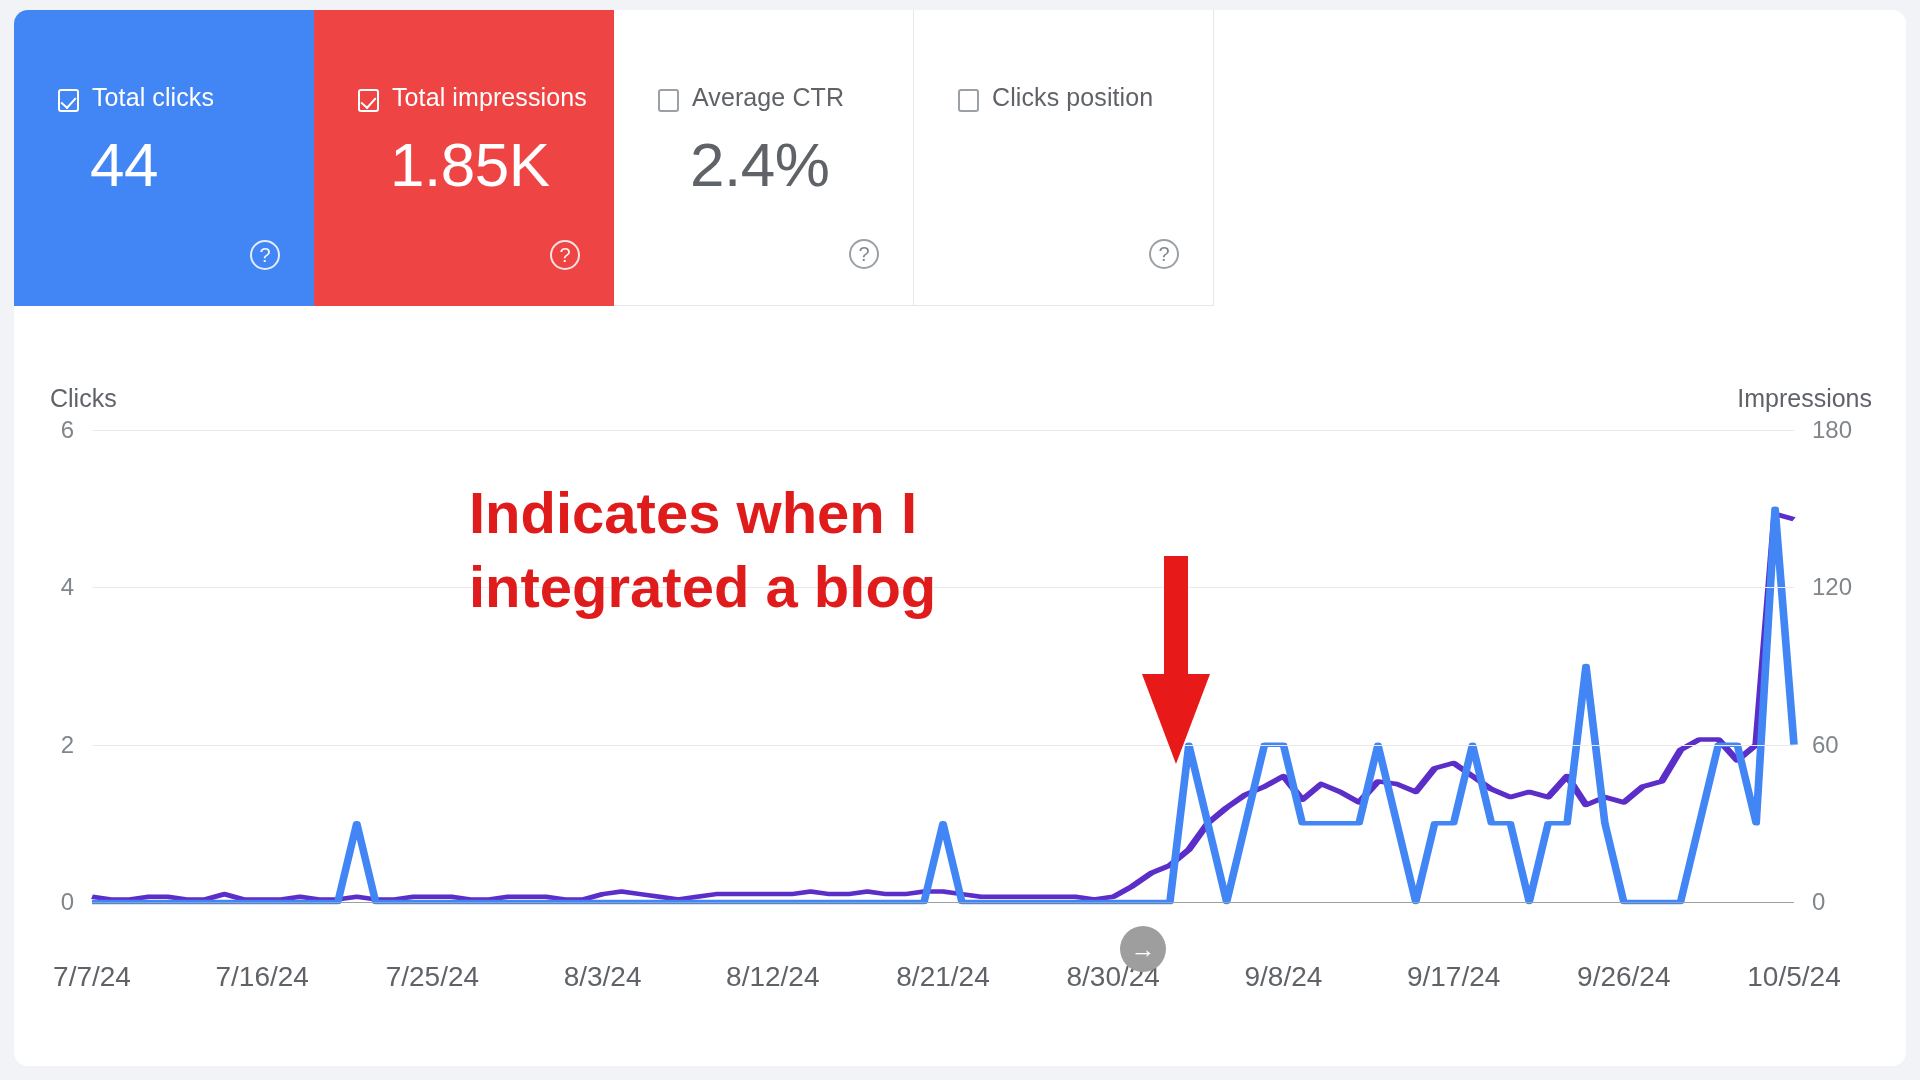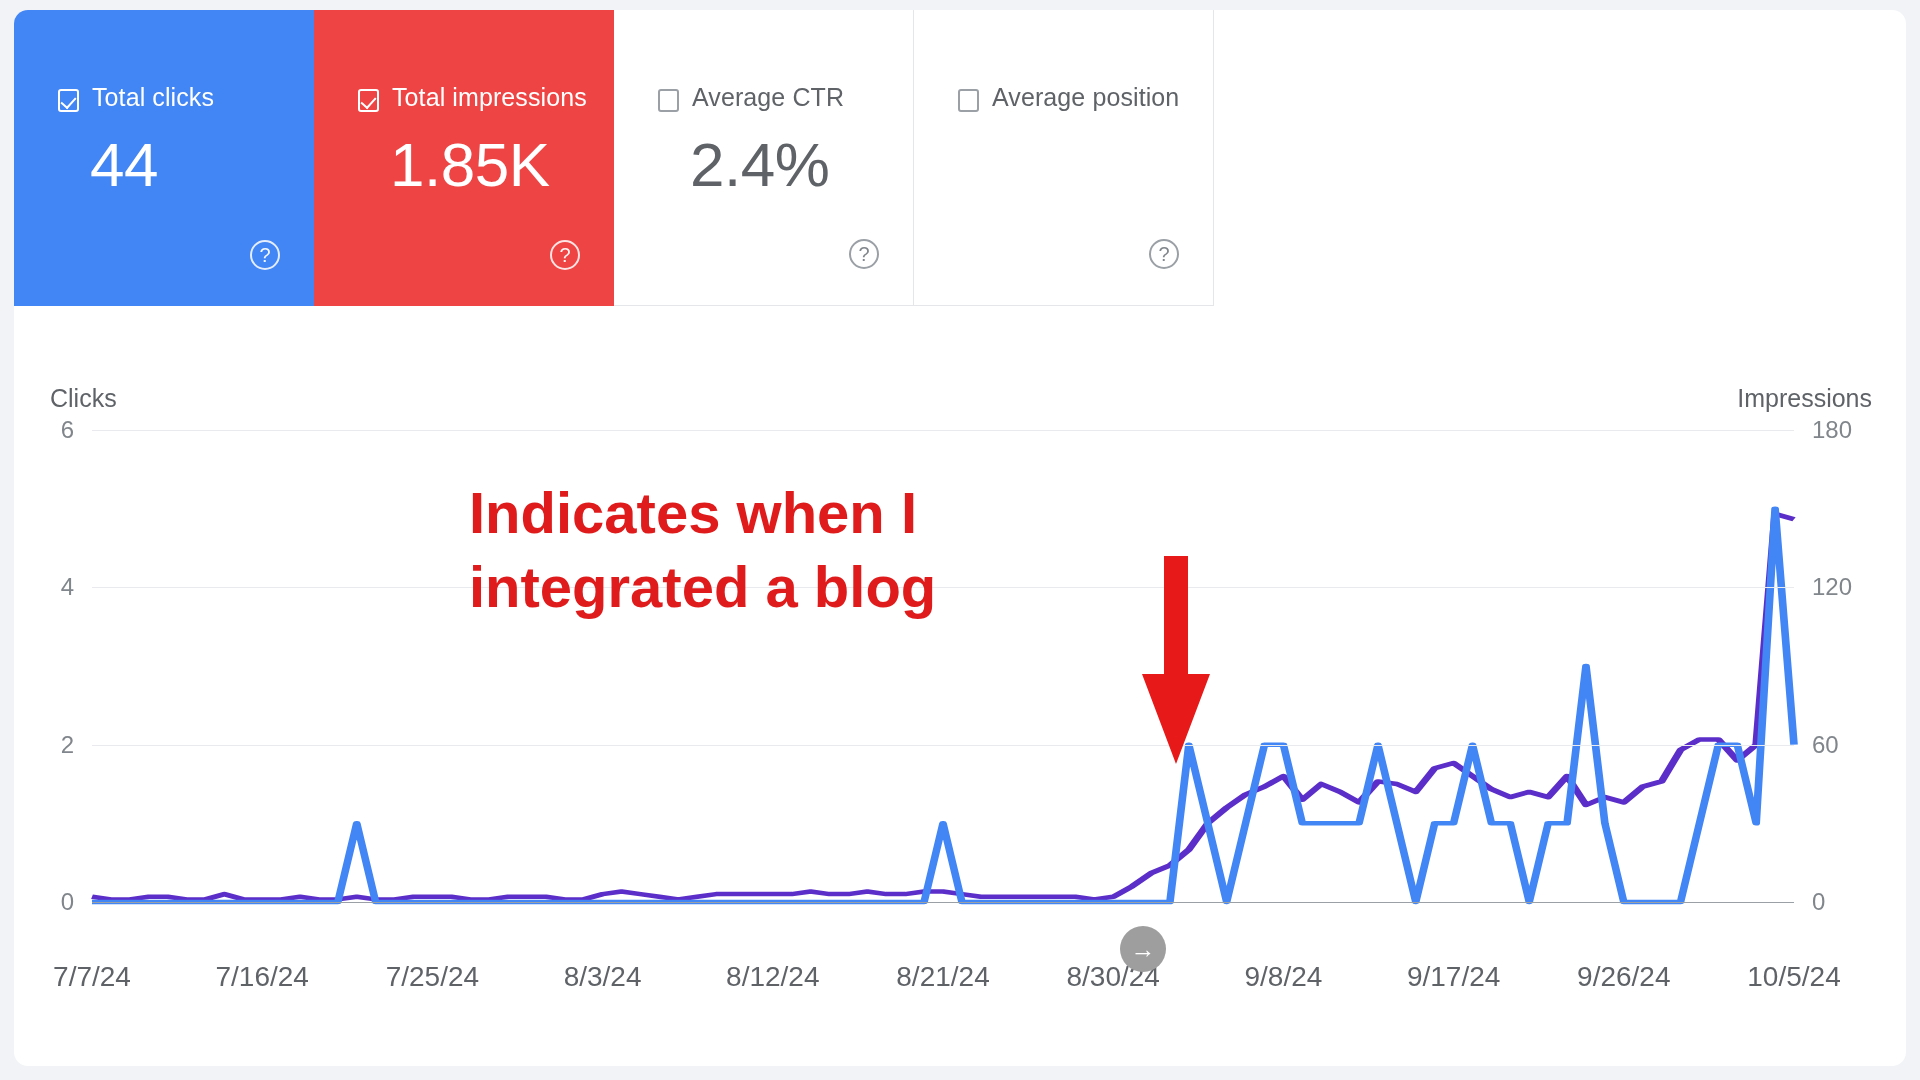--- a/index.html
+++ b/index.html
@@ -249,21 +249,21 @@
           <span class="cbox off"></span>
           <span class="metric-label">Average CTR</span>
         </div>
         <div class="metric-value">2.4%</div>
         <div class="qmark">?</div>
       </div>
 
       <div class="metric plain last">
         <div class="metric-head">
           <span class="cbox off"></span>
-          <span class="metric-label">Average position</span>
+          <span class="metric-label">Clicks position</span>
         </div>
         <div class="qmark">?</div>
       </div>
     </div>
 
     <div class="chart-area">
       <div class="axis-title left">Clicks</div>
       <div class="axis-title right">Impressions</div>
 
       <div class="plot">

